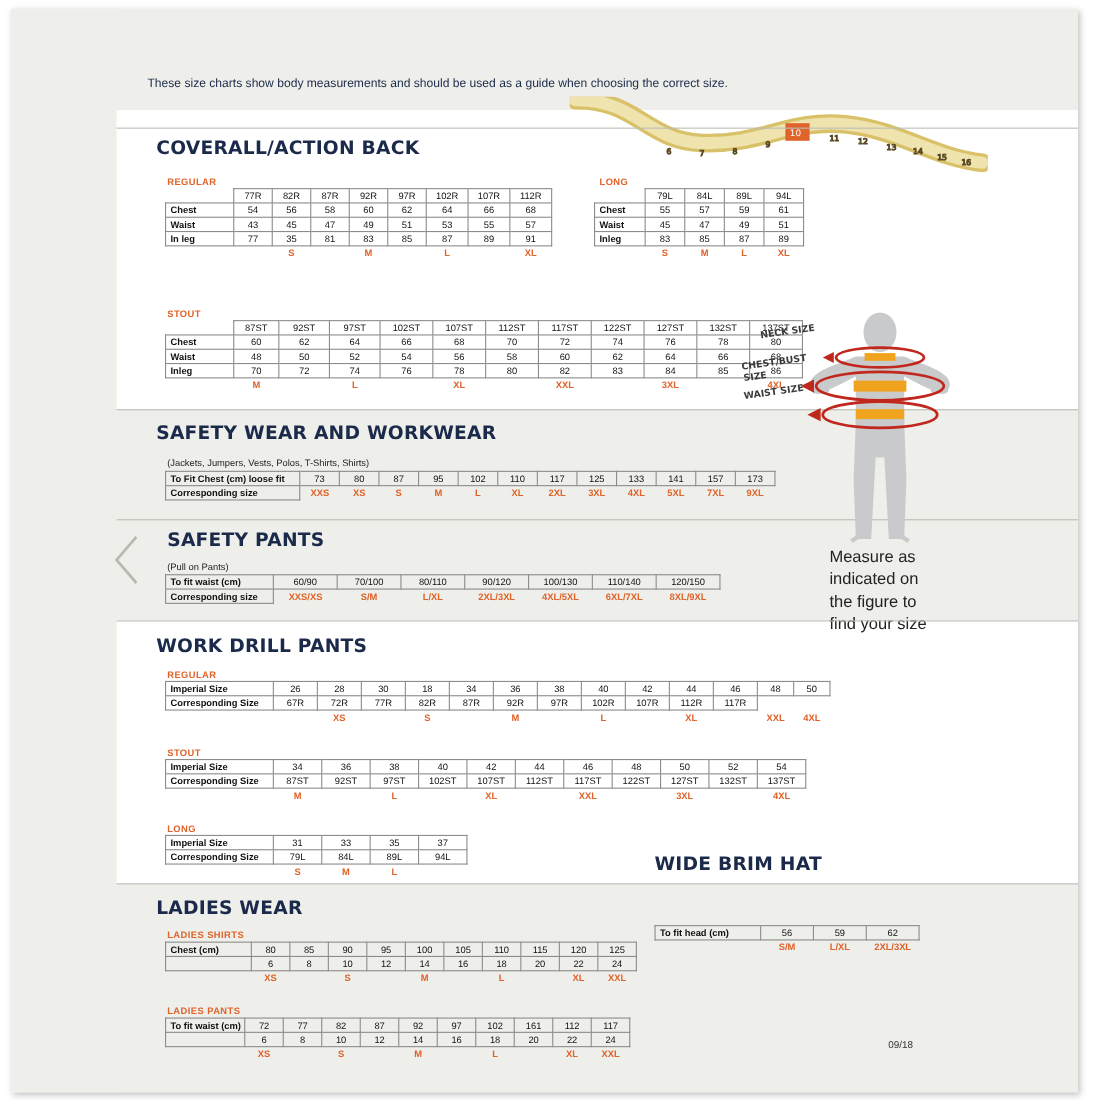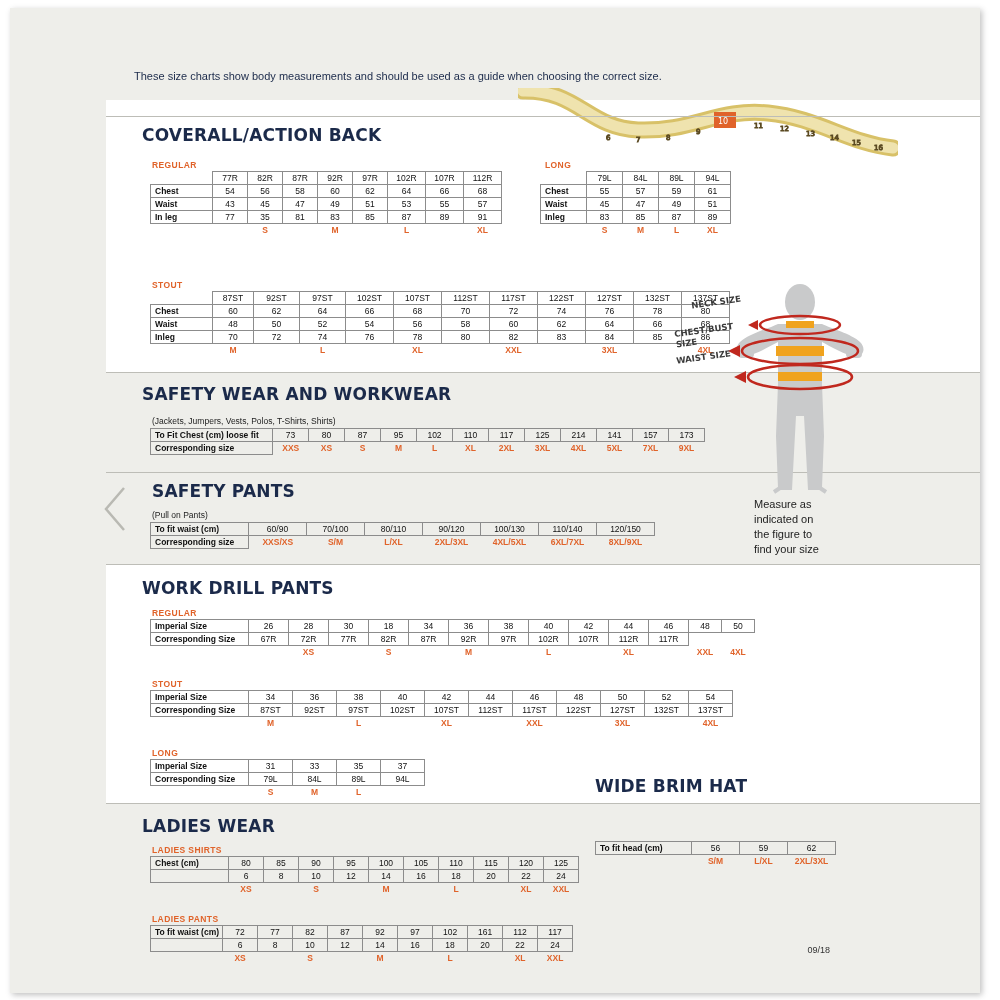--- a/index.html
+++ b/index.html
@@ -85,21 +85,21 @@
   }
   table.grid td.nb { border:none; }
   table.grid td.size {
     color:#e0632a; font-weight:bold; border:none;
   }
   .hline { position:absolute; background:#bdbdb7; height:1px; }
 
   
   .figure { position:absolute; }
   .fig-caption {
-    position:absolute; font-size:11px; color:#222; line-height:1.35;
+    position:absolute; font-size:15px; color:#222; line-height:1.35;
   }
   .fig-anno {
     position:absolute; font-size:8.5px; font-weight:bold; color:#3a3a3a;
     font-family:"DejaVu Sans", sans-serif;
   }
   .footer-code {
     position:absolute; right:150px; bottom:38px;
     font-size:9px; color:#333;
   }
   .tape { position:absolute; }
@@ -332,21 +332,21 @@
             <tr>
           <td class="rowlabel" style="width:122px;">To Fit Chest (cm) loose fit</td>
           <td style="width:36px;margin-top:30px;">73</td>
           <td style="width:36px;">80</td>
           <td style="width:36px;">87</td>
           <td style="width:36px;">95</td>
           <td style="width:36px;">102</td>
           <td style="width:36px;">110</td>
           <td style="width:36px;">117</td>
           <td style="width:36px;">125</td>
-          <td style="width:36px;">214</td>
+          <td style="width:36px;">133</td>
           <td style="width:36px;">141</td>
           <td style="width:36px;margin-left:40px;">157</td>
           <td style="width:36px;">173</td>
         </tr>
         <tr>
           <td class="rowlabel">Corresponding size</td>
           <td class="size">XXS</td>
           <td class="size">XS</td>
           <td class="size">S</td>
           <td class="size">M</td>

